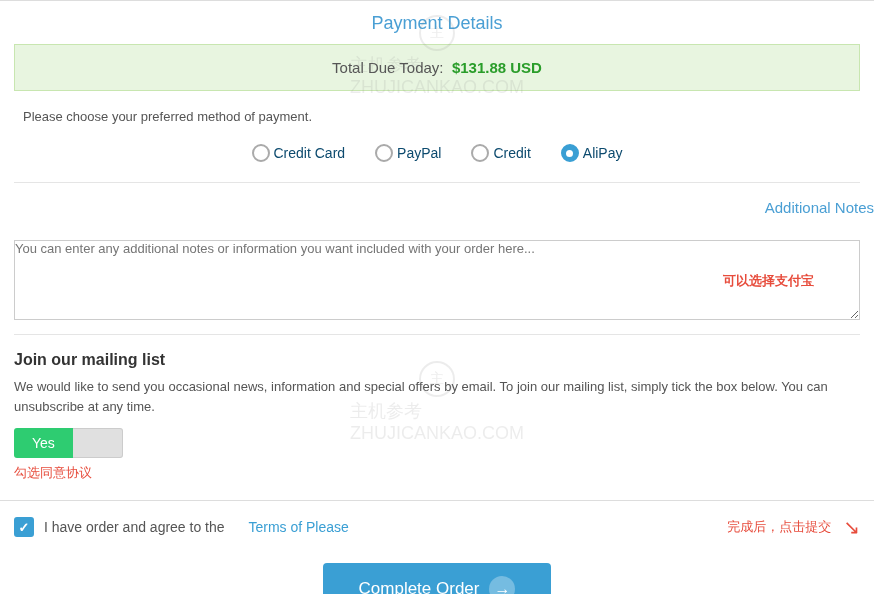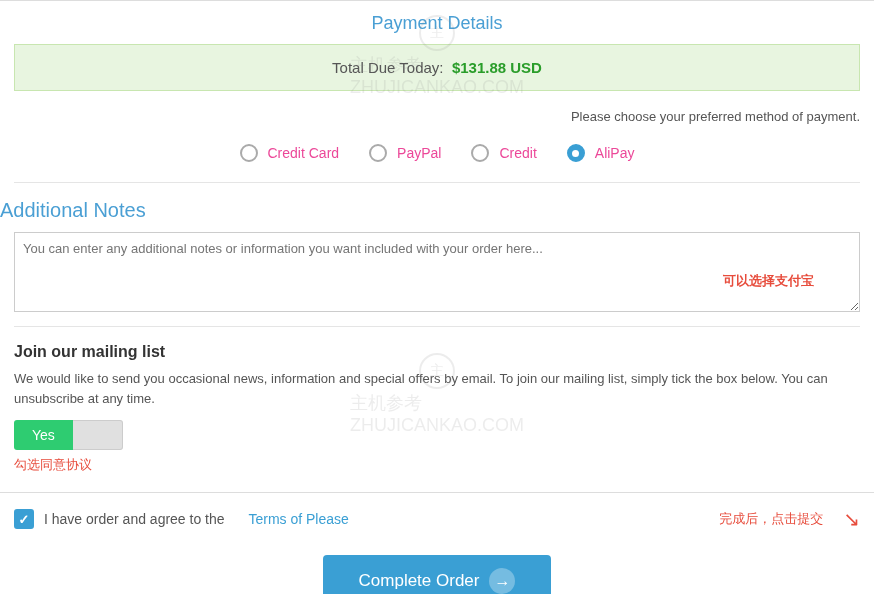--- a/index.html
+++ b/index.html
@@ -31,40 +31,39 @@
       text-align: center;
       font-size: 15px;
       color: #555;
     }
     .total-bar .amount {
       color: #2a9d2a;
       font-weight: bold;
       text-align: center;
     }
     .payment-method-label {
-      padding: 4px 14px 10px;
+      padding: 4px 23px 10px;
       color: #555;
       font-size: 13px;
-      text-align: right;
     }
     .payment-options {
       display: flex;
       align-items: center;
       justify-content: center;
       gap: 30px;
       padding: 10px 14px 14px;
       flex-wrap: wrap;
     }
     .payment-option {
       display: flex;
       align-items: center;
-      gap: 10px;
+      gap: 4px;
       cursor: pointer;
       font-size: 14px;
-      color: #ec4899;
+      color: #0c4a6e;
     }
     .radio-circle {
       width: 18px;
       height: 18px;
       border-radius: 50%;
       border: 2px solid #aaa;
       background: #fff;
       display: flex;
       align-items: center;
       justify-content: center;
@@ -80,32 +79,32 @@
       height: 7px;
       border-radius: 50%;
       background: #fff;
     }
     .section-divider {
       border: none;
       border-top: 1px solid #e5e5e5;
       margin: 6px 14px;
     }
     .additional-notes-title {
-      text-align: left;
+      text-align: right;
       color: #4a9fd4;
-      font-size: 20px;
+      font-size: 15px;
       font-weight: normal;
       padding: 10px 0 8px;
     }
     .notes-textarea {
       width: calc(100% - 28px);
-      margin: 2px 14px 14px;
+      margin: 16px 14px 14px;
       height: 80px;
       border: 1px solid #ccc;
-      padding: 8px;
+      padding: 0;
       font-size: 13px;
       color: #999;
       resize: vertical;
       font-family: Arial, sans-serif;
       display: block;
     }
     .mailing-section {
       padding: 10px 14px 14px;
     }
     .mailing-title {
@@ -325,21 +324,21 @@
     </div>
   </div>
 
   <hr class="divider-full">
 
   <div class="agree-row">
     <div class="checkbox-blue"></div>
     <span>I have order and agree to the</span>
     &nbsp;<a href="#" class="terms-link">Terms of Please</a>
     
-    <span style="margin-left:auto; color:#e74c3c; font-size:13px; display:flex; align-items:center; gap:20px;">
+    <span style="margin-left:auto; color:#e74c3c; font-size:13px; display:flex; align-items:center; gap:12px;">
       <span>完成后，点击提交</span>
       <span style="font-size:20px; color:#e74c3c;">↘</span>
     </span>
   </div>
 
   <div class="complete-order-row">
     <button class="complete-order-btn">
       <span>Complete Order</span>
       <div class="arrow-icon">
         <span>→</span>

